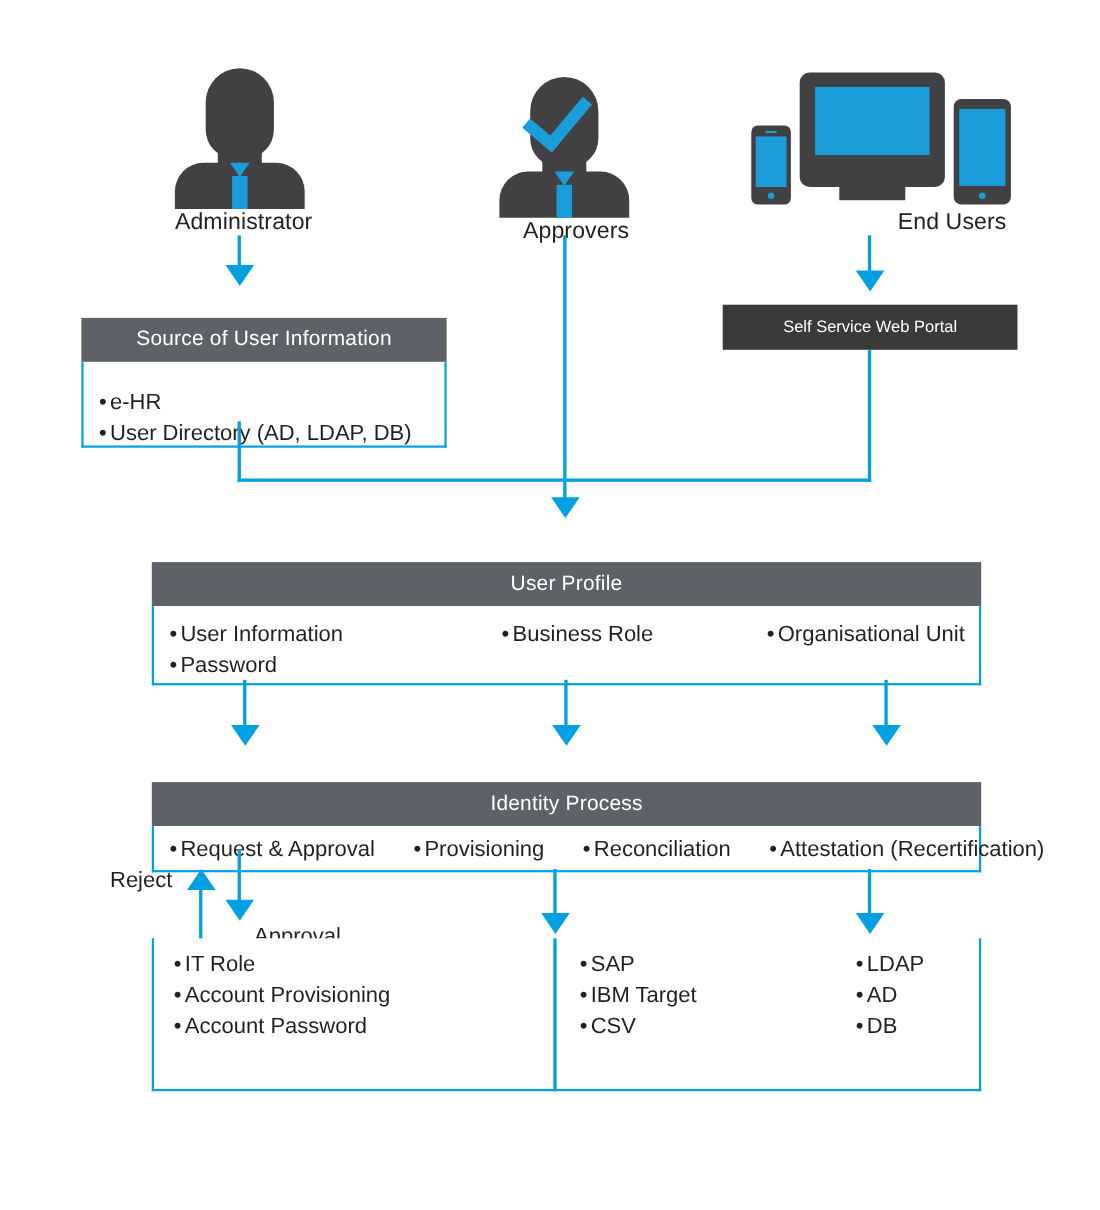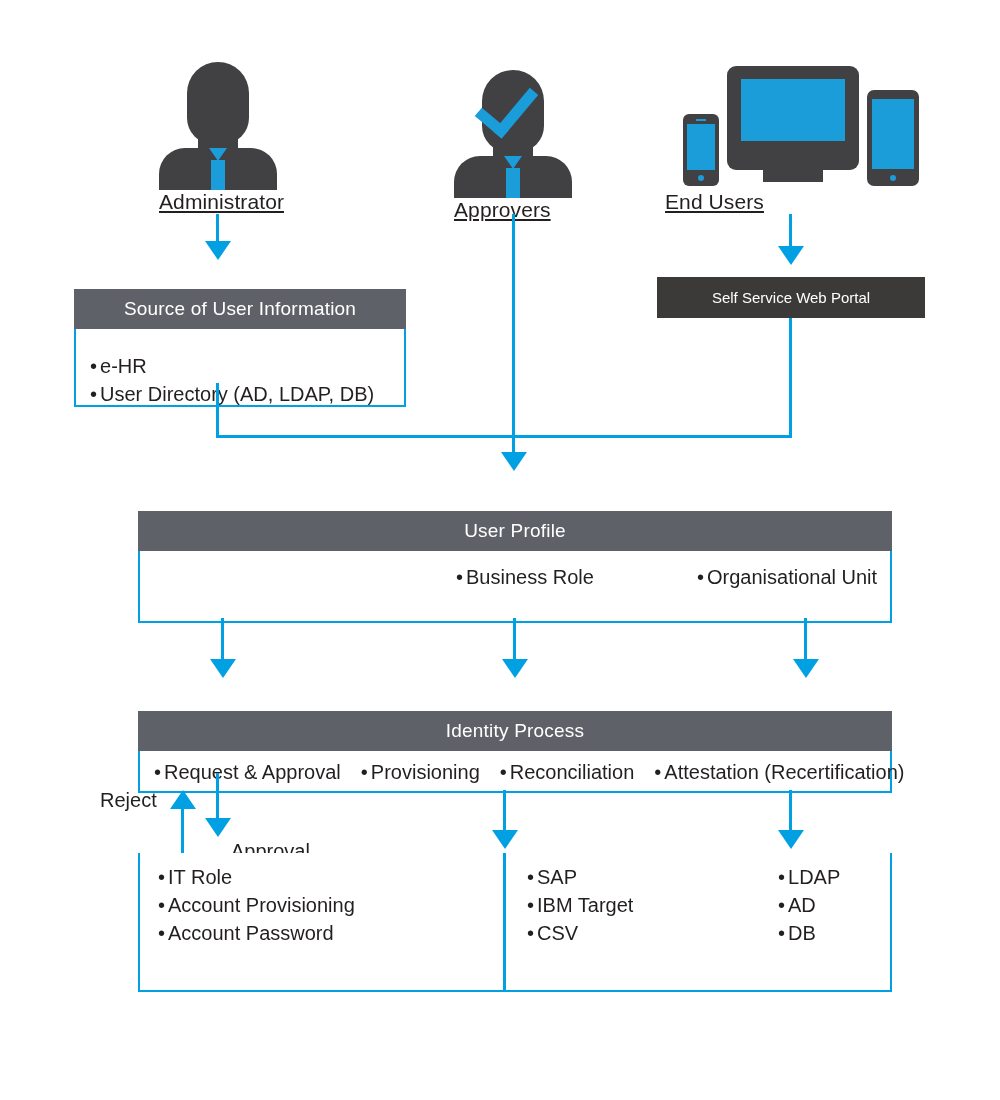--- a/index.html
+++ b/index.html
@@ -18,22 +18,21 @@
   .stage {
     position: absolute;
     left: 0; top: 0;
     width: 1000px;
     height: 1100px;
   }
 
   
   .actor {
     position: absolute;
-    text-align: left;
-    text-decoration: underline;
+    text-align: right;
   }
   .actor-label {
     font-size: 21px;
     color: #231f20;
     white-space: nowrap;
     letter-spacing: 0.1px;
   }
 
   
   .person {
@@ -337,20 +336,24 @@
   <div class="vline" style="left:789px; top:318px; height:120px;"></div>
 
   <div class="hline" style="left:216px; top:435px; width:576px;"></div>
 
   <div class="vline" style="left:512px; top:214px; height:242px;"></div>
   <div class="arrow-down" style="left:501px; top:452px;"></div>
 
   <div class="block" style="left:138px; top:487px; width:754px;">
     <div class="block-header">User Profile</div>
     <div class="block-body" style="height:72px; position:relative;">
+      <ul class="bullet-list" style="position:absolute; left:14px; top:12px;">
+        <li>User Information</li>
+        <li>Password</li>
+      </ul>
       <ul class="bullet-list" style="position:absolute; left:316px; top:12px;">
         <li>Business Role</li>
       </ul>
       <ul class="bullet-list" style="position:absolute; left:557px; top:12px;">
         <li>Organisational Unit</li>
       </ul>
     </div>
   </div>
 
   <div class="vline" style="left:221px; top:618px; height:44px;"></div>
@@ -358,21 +361,21 @@
 
   <div class="vline" style="left:513px; top:618px; height:44px;"></div>
   <div class="arrow-down" style="left:502px; top:659px;"></div>
 
   <div class="vline" style="left:804px; top:618px; height:44px;"></div>
   <div class="arrow-down" style="left:793px; top:659px;"></div>
 
   <div class="block" style="left:138px; top:687px; width:754px;">
     <div class="block-header">Identity Process</div>
     <div class="block-body" style="height:42px; position:relative;">
-      <ul class="bullet-list" style="position:absolute; left:14px; top:7px; display:flex; gap:20px;">
+      <ul class="bullet-list" style="position:absolute; left:14px; top:7px; display:flex; gap:35px;">
         <li>Request &amp; Approval</li>
         <li>Provisioning</li>
         <li>Reconciliation</li>
         <li>Attestation (Recertification)</li>
       </ul>
     </div>
   </div>
 
   <div class="vline" style="left:181px; top:808px; height:47px;"></div>
   <div class="arrow-up" style="left:170px; top:790px;"></div>

